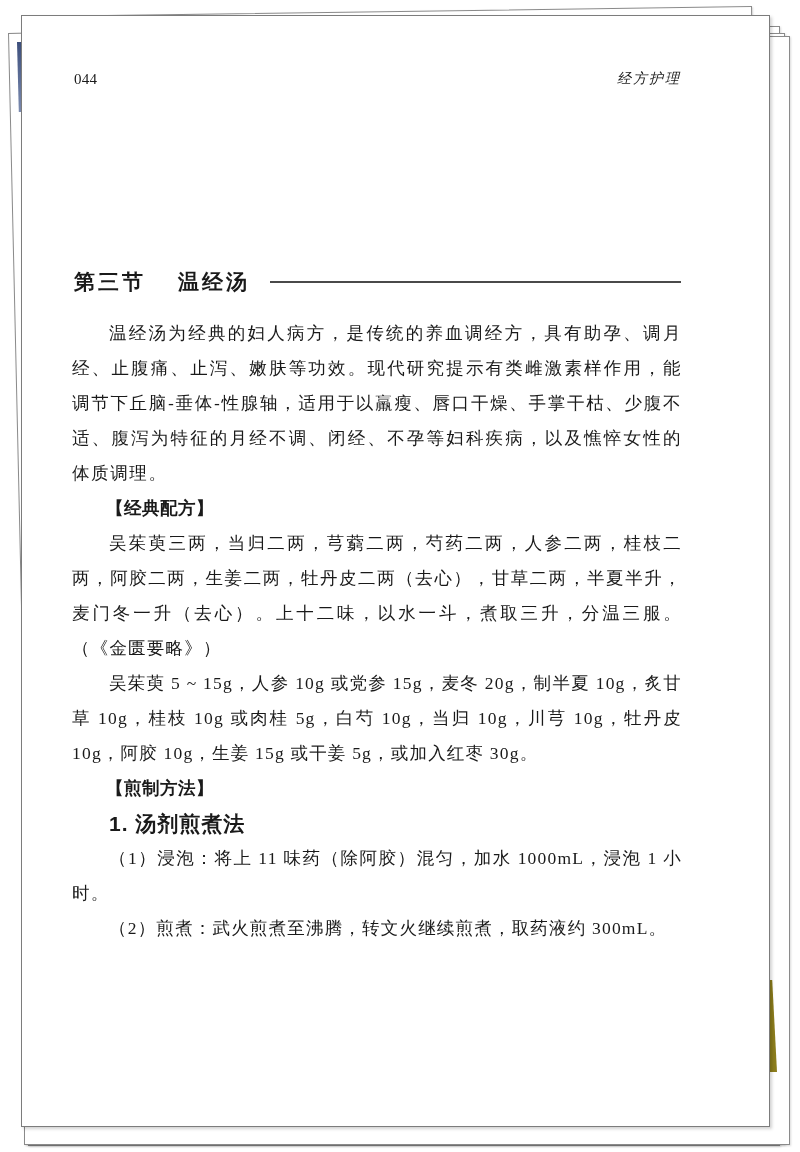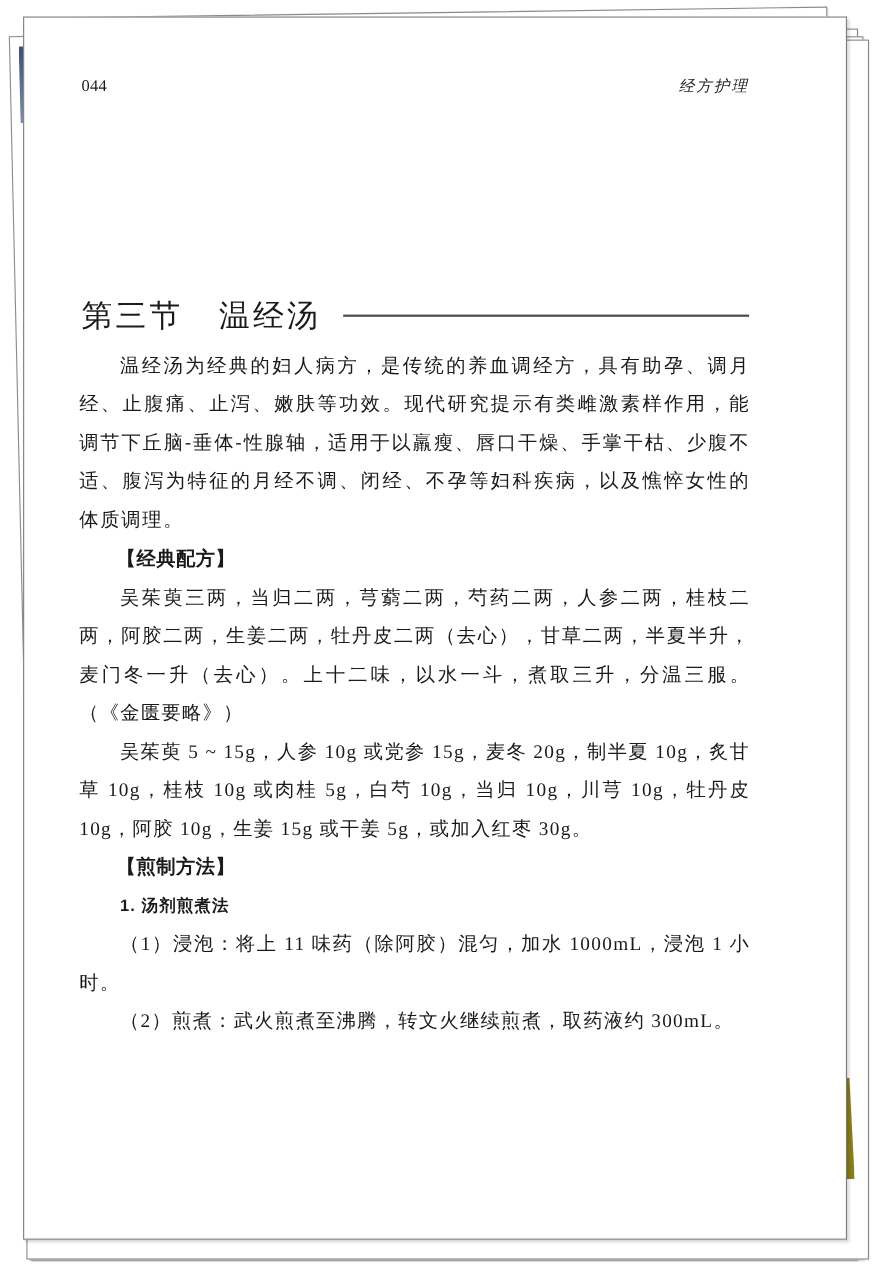--- a/index.html
+++ b/index.html
@@ -86,23 +86,23 @@
       position: absolute;
       left: 52px;
       right: 88px;
       top: 252px;
       display: flex;
       align-items: center;
       gap: 14px;
     }
     .section-num, .section-name {
       font-family: "DejaVu Serif", serif;
-      font-size: 28px;
+      font-size: 21px;
       letter-spacing: 3px;
-      font-weight: 400;
+      font-weight: 700;
     }
     .section-name { margin-left: 18px; }
     .heading-rule {
       flex: 1;
       height: 1.5px;
       background: #4a4a4a;
       margin-left: 6px;
     }
     .content {
       position: absolute;
@@ -123,21 +123,21 @@
       font-family: "Liberation Serif", serif;
       font-weight: bold;
       padding-left: 34px;
       letter-spacing: 0.5px;
       font-size: 17.5px;
     }
     .sub-label {
       font-family: "Liberation Sans", sans-serif;
       font-weight: bold;
       padding-left: 37px;
-      font-size: 15px;
+      font-size: 21px;
       letter-spacing: 1px;
     }
     .recipe {
       font-family: Liberation Serif, serif;
       letter-spacing: 1.2px;
     }
   </style>
 </head>
 <body>
 

